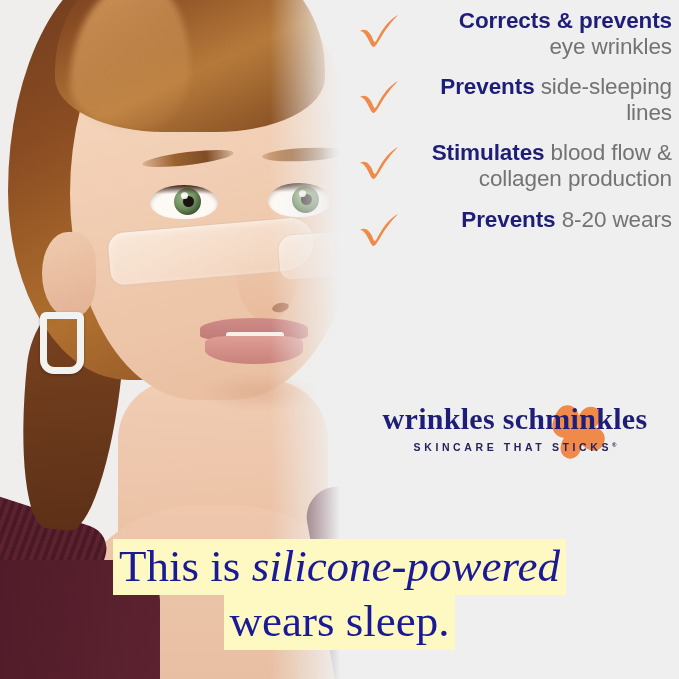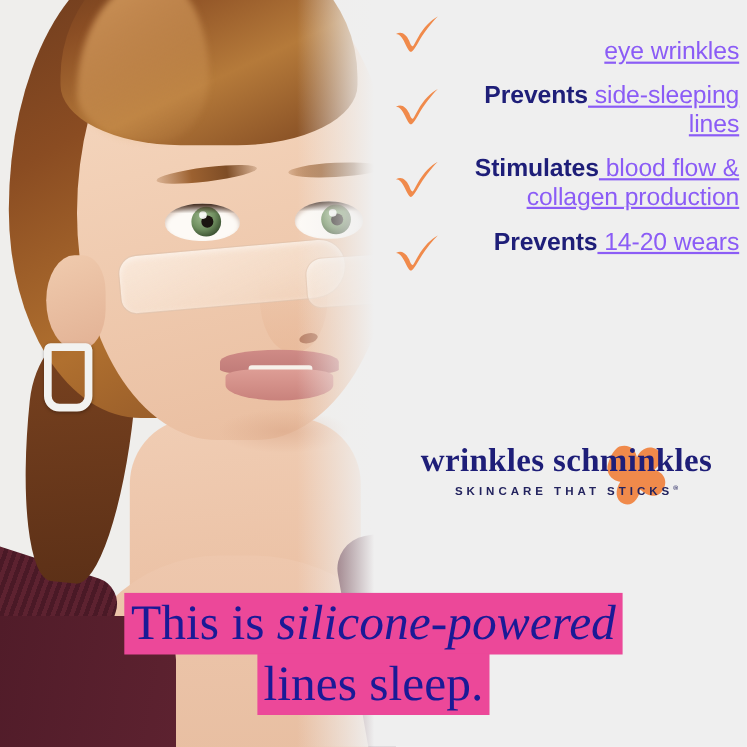--- a/index.html
+++ b/index.html
@@ -268,21 +268,21 @@
     line-height: 1.16;
     font-size: 22.5px;
     color: #4a4a7a;
     letter-spacing: -0.1px;
     padding-right: 4px;
   }
   .bullet-text .lead {
     font-weight: bold;
     color: #1e1e78;
   }
-  .bullet-text .rest { font-weight: normal; color: #8b5cf6; text-decoration: underline; }
+  .bullet-text .rest { font-weight: normal; color: #737373; }
 
   
   .logo {
     position: absolute;
     left: 356px; top: 384px;
     width: 318px;
     text-align: center;
   }
   .logo-word {
     font-family: "Liberation Serif", serif;
@@ -320,21 +320,21 @@
     text-align: center;
     font-family: "Liberation Serif", serif;
     color: #1a1a96;
     line-height: 1.18;
   }
   .tagline .line {
     display: block;
     margin: 0 auto 2px;
   }
   .tagline .hl {
-    background: #ec4899;
+    background: #fef9c3;
     padding: 2px 6px 4px;
     box-decoration-break: clone;
     -webkit-box-decoration-break: clone;
     font-size: 45px;
     font-weight: normal;
   }
   .tagline .ital { font-style: italic; }
 </style>
 </head>
 <body>
@@ -394,21 +394,21 @@
 
   <div class="bullets">
 
     <div class="bullet">
       <div class="check">
         <svg width="42" height="36" viewBox="0 0 42 36" aria-hidden="true">
           <path d="M2 17 C7 14 11 17 14 23 C15 26 16 28 17 28 C18 28 19 25 22 20 C27 11 34 4 40 1 C34 7 27 16 22 25 C19 30 17 33 15.5 33 C14 33 12.5 30 10 25 C7.5 20 5 17 2 17 Z" fill="#f08a4b"></path>
         </svg>
       </div>
       <div class="bullet-text">
-        <br>
+        <span class="lead">Corrects &amp; prevents</span><br>
         <span class="rest">eye wrinkles</span>
       </div>
     </div>
 
     <div class="bullet">
       <div class="check">
         <svg width="42" height="36" viewBox="0 0 42 36" aria-hidden="true">
           <path d="M2 17 C7 14 11 17 14 23 C15 26 16 28 17 28 C18 28 19 25 22 20 C27 11 34 4 40 1 C34 7 27 16 22 25 C19 30 17 33 15.5 33 C14 33 12.5 30 10 25 C7.5 20 5 17 2 17 Z" fill="#f08a4b"></path>
         </svg>
       </div>
@@ -428,36 +428,36 @@
       </div>
     </div>
 
     <div class="bullet">
       <div class="check">
         <svg width="42" height="36" viewBox="0 0 42 36" aria-hidden="true">
           <path d="M2 17 C7 14 11 17 14 23 C15 26 16 28 17 28 C18 28 19 25 22 20 C27 11 34 4 40 1 C34 7 27 16 22 25 C19 30 17 33 15.5 33 C14 33 12.5 30 10 25 C7.5 20 5 17 2 17 Z" fill="#f08a4b"></path>
         </svg>
       </div>
       <div class="bullet-text">
-        <span class="lead">Prevents</span><span class="rest"> 14-20 wears</span>
+        <span class="lead">Prevents</span><span class="rest"> 8-20 wears</span>
       </div>
     </div>
 
   </div>
 
   <div class="logo">
     <svg class="logo-blob" viewBox="0 0 62 62" aria-hidden="true">
       <path d="M15 4 C24 1 30 7 31 14 C33 8 40 2 48 6 C56 10 54 20 47 25 C54 27 60 34 55 43 C50 52 40 49 34 43 C33 51 27 59 19 56 C11 53 11 43 16 36 C8 35 2 28 5 19 C7 12 11 6 15 4 Z" fill="#f08a4b"></path>
     </svg>
     <div class="logo-word">wrinkles schminkles</div>
     <div class="logo-tag"><span>SKINCARE THAT STICKS</span><sup>®</sup></div>
   </div>
 
   <div class="tagline">
     <span class="line">
       <span class="hl"><span>This is </span><span class="ital">silicone-powered</span></span>
     </span>
     <span class="line">
-      <span class="hl">lines sleep.</span>
+      <span class="hl">wears sleep.</span>
     </span>
   </div>
 
 </div>
 
 </body></html>

